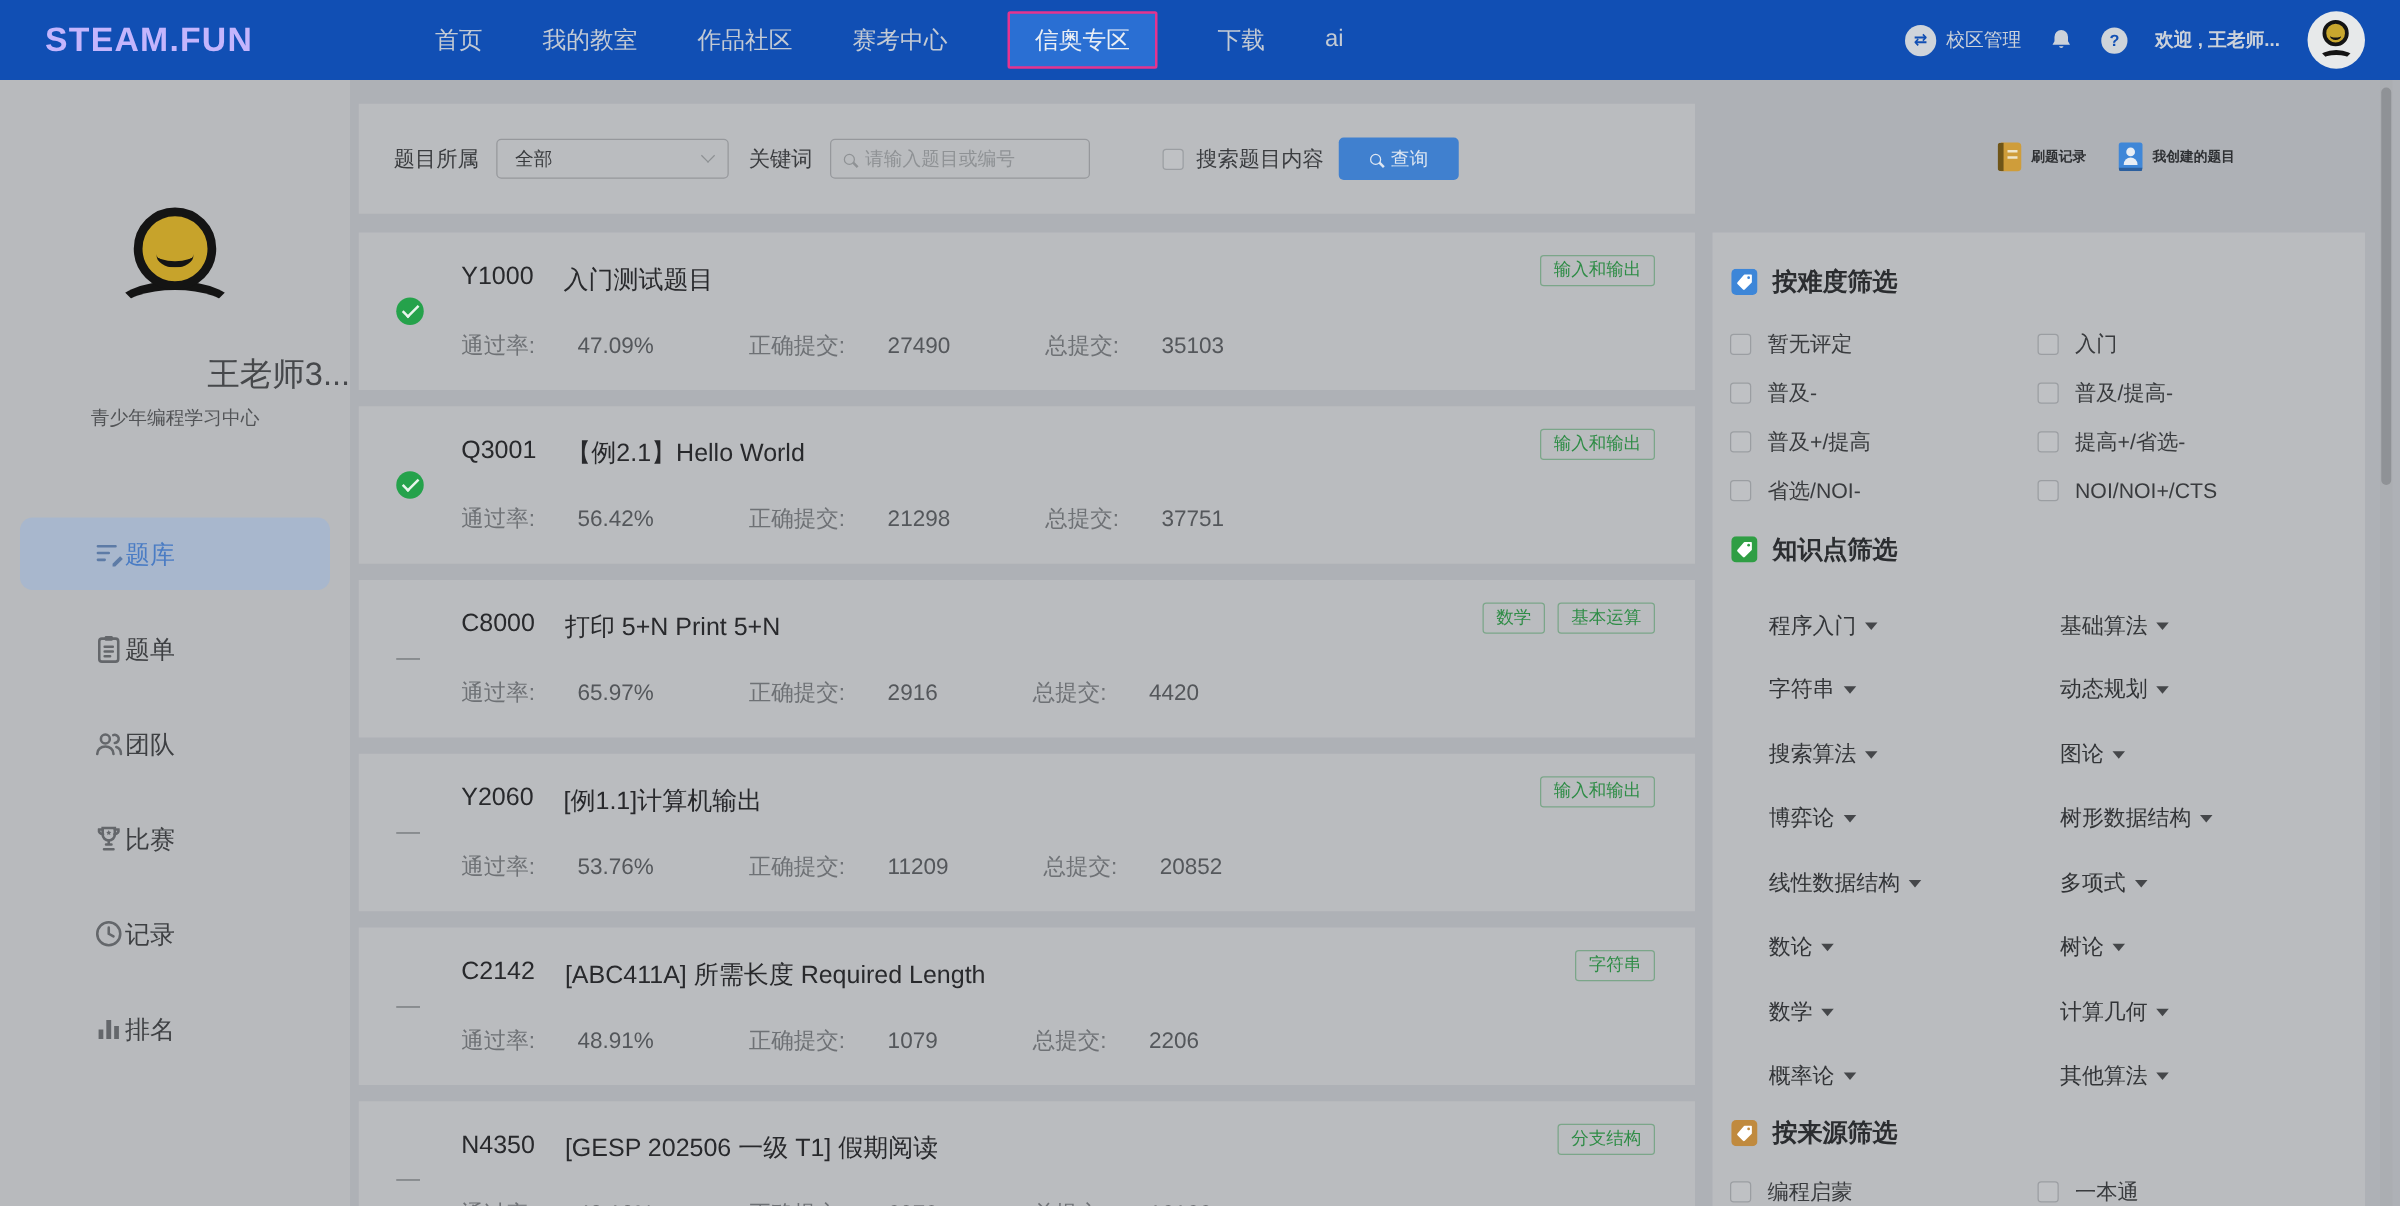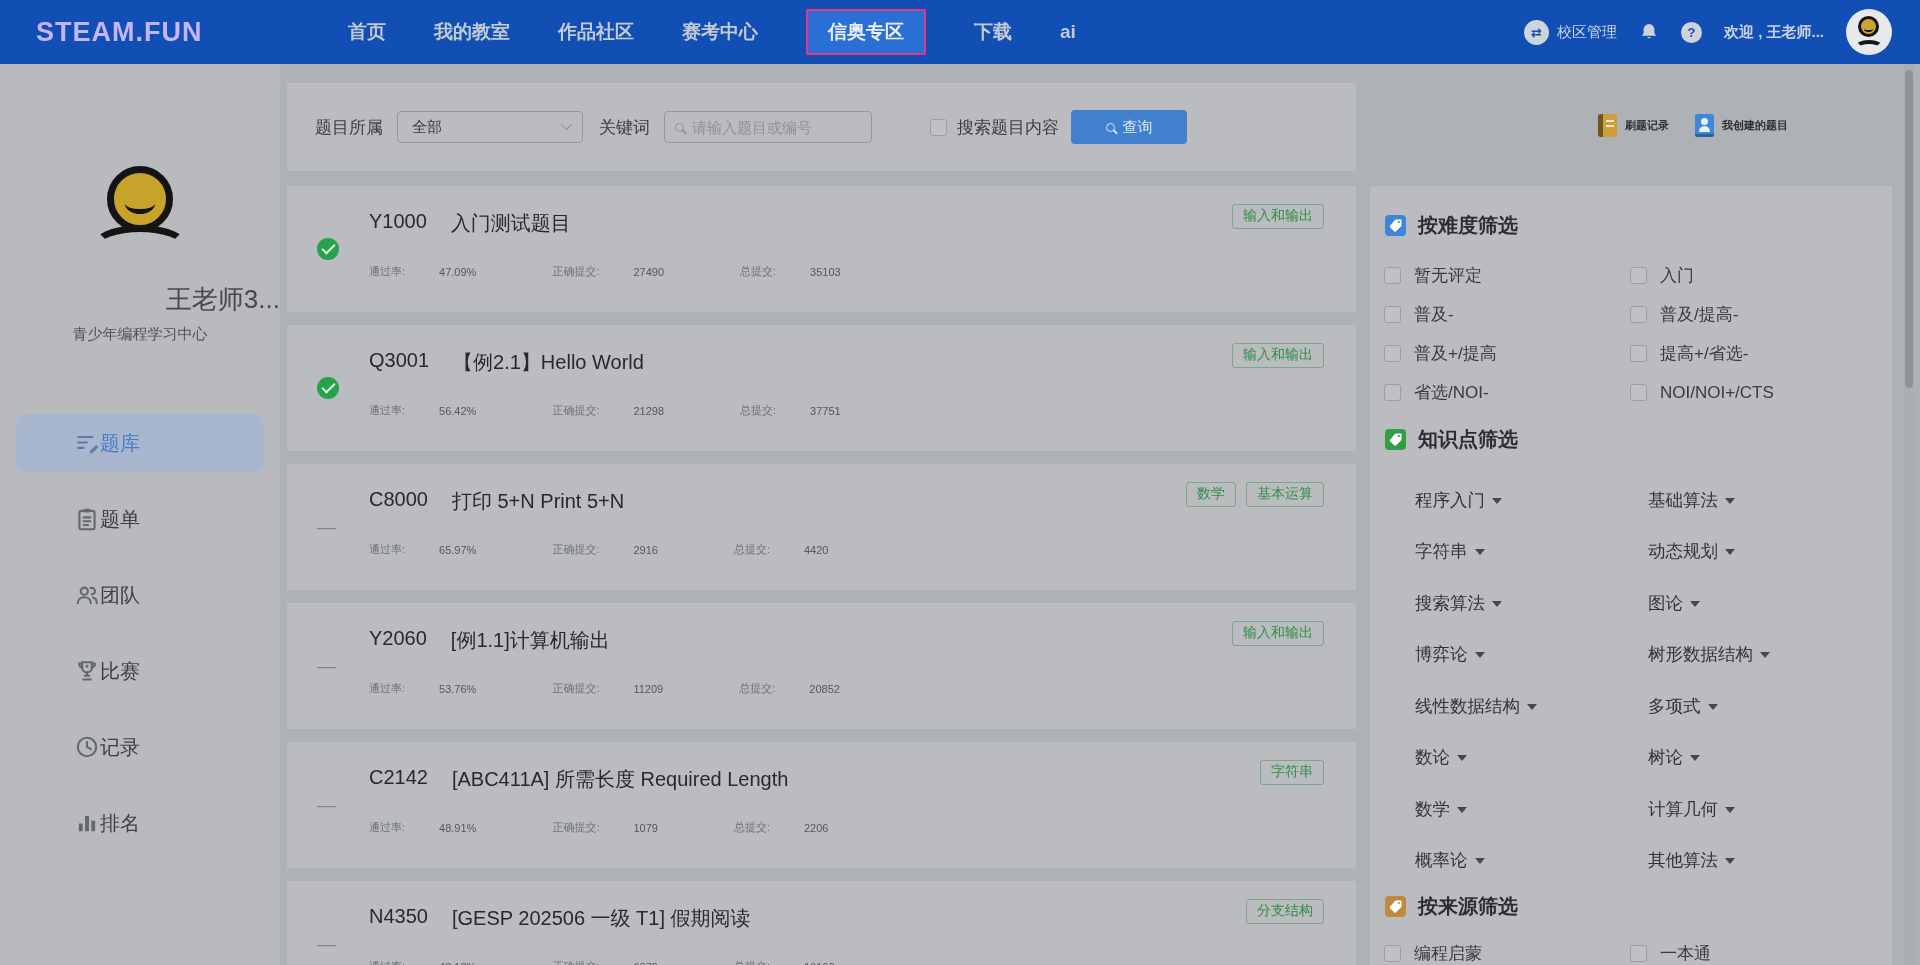--- a/index.html
+++ b/index.html
@@ -9,21 +9,21 @@
     --tag-green:#2e8c46; --check-green:#25a24b; --icon-blue:#3d86d8;
     --icon-green:#2f9e44; --icon-orange:#c08a3e; --scroll-thumb:#8f9296;
   }
   *{box-sizing:border-box;margin:0;padding:0}
   body{font-family:"Liberation Sans","DejaVu Sans",sans-serif;background:#888;}
   .app{position:relative;width:1920px;height:965px;background:var(--page-bg);overflow:hidden}
 
   
   .topbar{position:absolute;left:0;top:0;width:1920px;height:64px;background:var(--header-blue)}
   .logo{position:absolute;left:36px;top:0;height:64px;line-height:64px;font-size:27px;font-weight:bold;letter-spacing:1px;color:#c4b5fd}
-  .main-nav{position:absolute;left:348px;top:0;height:64px;display:flex;align-items:center;gap:48px;font-size:19px;font-weight:bold;color:#c3cad4}
+  .main-nav{position:absolute;left:348px;top:0;height:64px;display:flex;align-items:center;gap:48px;font-size:19px;font-weight:normal;color:#c3cad4}
   .nav-item{cursor:pointer;white-space:nowrap}
   .nav-box{padding:8px 20px;background:var(--nav-active-bg);border:2px solid var(--nav-active-border);border-radius:2px;color:#e9eef4}
   .topbar-right{position:absolute;right:28px;top:0;height:64px;display:flex;align-items:center;gap:22px;color:#ccd2da;font-size:15px}
   .tb-group{display:flex;align-items:center;gap:8px}
   .transfer-icon{width:25px;height:25px;border-radius:50%;background:#cfd4da;color:var(--header-blue);display:flex;align-items:center;justify-content:center;font-size:13px;font-weight:bold}
   .bell-icon svg{display:block}
   .help-icon{width:21px;height:21px;border-radius:50%;background:#cfd4da;color:var(--header-blue);display:flex;align-items:center;justify-content:center;font-size:13px;font-weight:bold}
   .welcome{font-weight:bold;white-space:nowrap}
   .avatar-sm{position:relative;width:46px;height:46px;border-radius:50%;background:#e7e9ea;overflow:hidden}
   .avatar-sm .face{position:absolute;left:12px;top:7px;width:21px;height:21px;border-radius:50%;background:#c9a72e;border:3px solid #141414}
@@ -50,39 +50,39 @@
   .chevron{position:absolute;right:13px;top:10px;width:8px;height:8px;border-right:1.5px solid #8e9194;border-bottom:1.5px solid #8e9194;transform:rotate(45deg) translateY(-2px)}
   .kw-label{margin-left:16px}
   .search-wrap{position:relative;width:208px;height:32px;margin-left:14px;border:1px solid #96989c;border-radius:4px;display:flex;align-items:center;padding:0 10px;gap:8px;color:#8f9295}
   .search-wrap input{border:none;outline:none;background:transparent;font-size:15px;color:#3a3c3f;width:160px;font-family:inherit}
   .search-wrap input::placeholder{color:#8f9295}
   .mag{width:9px;height:9px;border:1.5px solid currentColor;border-radius:50%;position:relative;flex:none}
   .mag::after{content:'';position:absolute;width:5px;height:1.5px;background:currentColor;transform:rotate(45deg);right:-4px;bottom:-2px}
   .checkbox{width:17px;height:17px;border:1px solid #9b9ea2;border-radius:3px;background:#bfc1c4;flex:none;cursor:pointer}
   .cb-search{margin-left:58px}
   .cb-search-label{margin-left:10px}
-  .query-btn{margin-left:12px;width:116px;height:34px;background:var(--btn-blue);color:#dfe7f2;border-radius:4px;display:flex;align-items:center;justify-content:center;gap:8px;font-size:15px;cursor:pointer}
+  .query-btn{margin-left:12px;width:96px;height:34px;background:var(--btn-blue);color:#dfe7f2;border-radius:4px;display:flex;align-items:center;justify-content:center;gap:8px;font-size:15px;cursor:pointer}
 
   
   .quick-links{position:absolute;left:1598px;top:50px;display:flex;gap:26px;font-size:11px;font-weight:bold;color:#2e3033;align-items:center}
   .ql{display:flex;align-items:center;gap:8px;cursor:pointer;white-space:nowrap}
   .icon-notebook{width:19px;height:23px;background:#cf9d3a;border-left:5px solid #6f5518;border-radius:3px;position:relative}
   .icon-notebook::before{content:'';position:absolute;left:3px;top:6px;width:8px;height:2px;background:#efe5c9;box-shadow:0 5px 0 #efe5c9}
   .icon-book{width:19px;height:23px;background:#3f87d8;border-radius:2px;position:relative;border-bottom:3px solid #2b5f9e}
   .icon-book::before{content:'';position:absolute;left:6px;top:4px;width:7px;height:7px;border-radius:50%;background:#e8eef5}
   .icon-book::after{content:'';position:absolute;left:4px;top:12px;width:11px;height:6px;border-radius:6px 6px 0 0;background:#e8eef5}
 
   
   .pcard{position:absolute;left:287px;width:1069px;height:126px;background:var(--card-bg)}
   .p0{top:122px}.p1{top:261px}.p2{top:400px}.p3{top:539px}.p4{top:678px}.p5{top:817px}
   .status-check{position:absolute;left:30px;top:52px;width:22px;height:22px;border-radius:50%;background:var(--check-green)}
   .status-check::after{content:'';position:absolute;left:5px;top:6px;width:11px;height:5px;border-left:2.5px solid #e8f5ec;border-bottom:2.5px solid #e8f5ec;transform:rotate(-45deg)}
   .status-dash{position:absolute;left:30px;top:52px;font-size:19px;color:#7f8286}
   .title-row{position:absolute;left:82px;top:24px;display:flex;gap:24px;font-size:20px;color:#28292c;font-weight:500}
-  .pstats{position:absolute;left:82px;top:78px;display:flex;align-items:flex-start;font-size:11px}
+  .pstats{position:absolute;left:82px;top:78px;display:flex;align-items:flex-start;font-size:18px}
   .sgroup{display:flex;align-items:center;margin-right:76px}
   .sl{color:#6e7175}
   .sv{color:#54575b;margin-left:34px}
   .ptags{position:absolute;right:32px;top:18px;display:flex;gap:10px}
   .tag{font-size:14px;color:var(--tag-green);border:1px solid rgba(46,140,70,.45);padding:2px 10px 3px;border-radius:3px;white-space:nowrap;cursor:pointer}
 
   
   .right-panel{position:absolute;left:1370px;top:122px;width:522px;height:779px;background:var(--card-bg)}
   .sec-head{position:absolute;left:15px;display:flex;align-items:center;gap:12px;font-size:20px;font-weight:bold;color:#2b2d30}
   .sh-diff{top:26px}.sh-know{top:240px}.sh-src{top:707px}

